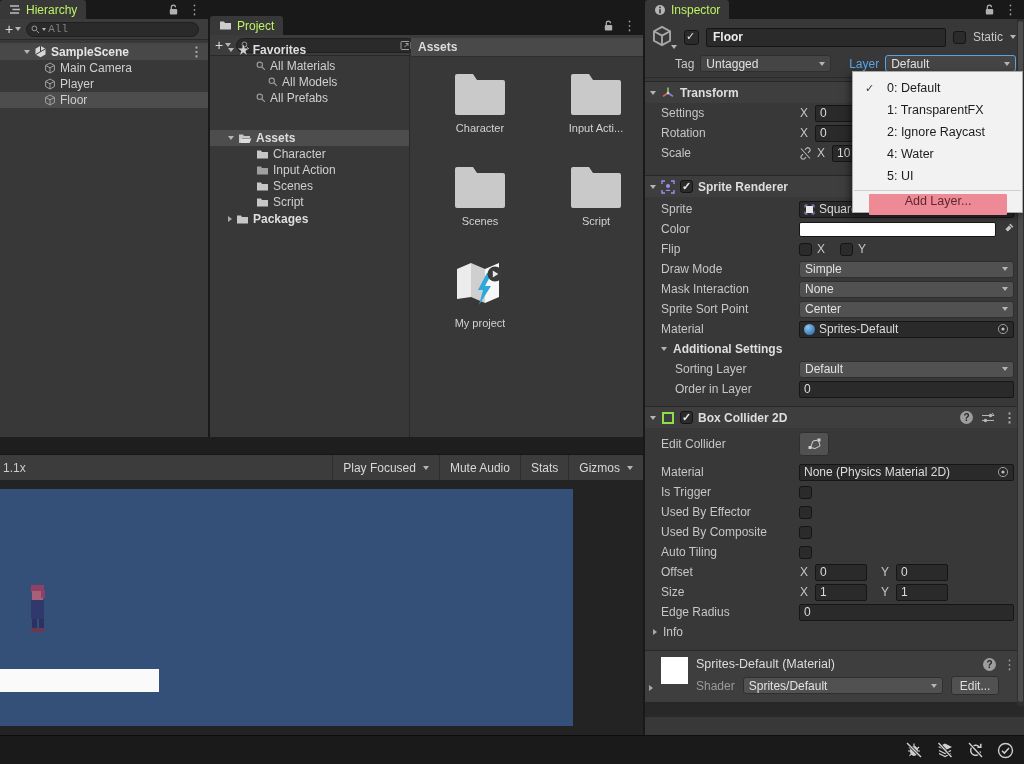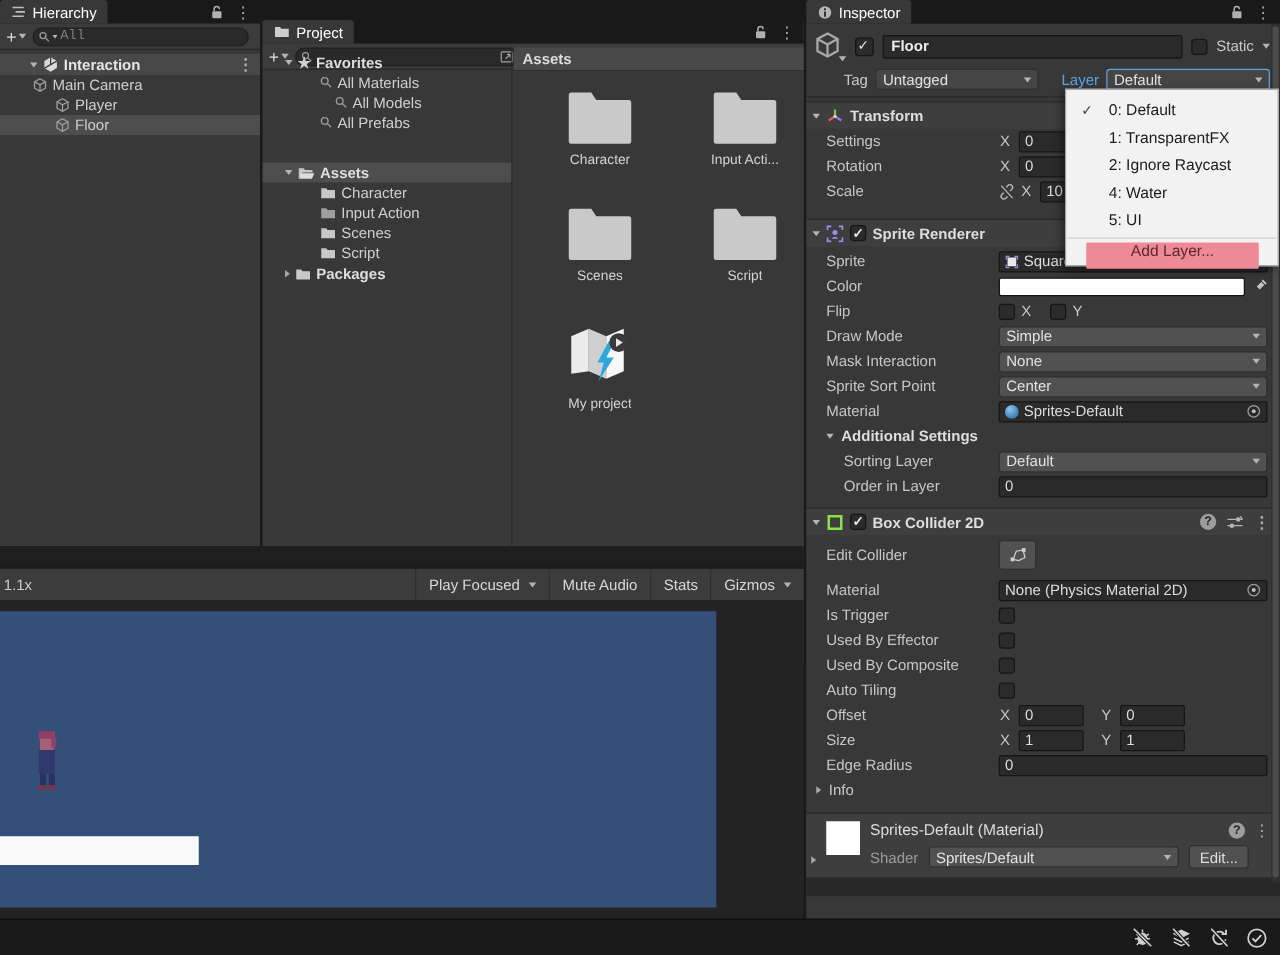--- a/index.html
+++ b/index.html
@@ -2,21 +2,21 @@
 <html><head>
 <meta charset="utf-8">
 <style>
   *{box-sizing:border-box;margin:0;padding:0}
   html,body{width:1024px;height:764px;overflow:hidden}
   body{position:relative;background:#191919;font-family:"Liberation Sans",sans-serif;font-size:12px;color:#c8c8c8;-webkit-font-smoothing:antialiased}
   .abs{position:absolute}
   .panel{position:absolute;background:#383838;overflow:hidden}
   
   .tabbar{height:19px;background:#191919;display:flex;align-items:stretch}
-  .tab{display:flex;align-items:center;gap:5px;padding:0 9px;background:#383838;color:#ffffff;border-radius:3px 3px 0 0;font-size:12px}
+  .tab{display:flex;align-items:center;gap:5px;padding:0 9px;background:#383838;color:#bef264;border-radius:3px 3px 0 0;font-size:12px}
   .tabspace{flex:1}
   .ticons{display:flex;align-items:center;gap:9px;padding-right:7px;color:#ababab}
   .kebab{font-size:13px;color:#ababab;line-height:1}
   
   .toolbar{height:21px;background:#3c3c3c;display:flex;align-items:center;padding:0 5px;gap:5px;border-bottom:1px solid #292929}
   .plusbtn{display:flex;align-items:center;gap:2px;color:#dcdcdc;font-size:14px;line-height:1}
   .tri-d{width:0;height:0;border-left:3.5px solid transparent;border-right:3.5px solid transparent;border-top:4.5px solid #b5b5b5}
   .tri-r{width:0;height:0;border-top:3.5px solid transparent;border-bottom:3.5px solid transparent;border-left:4.5px solid #a8a8a8}
   .search{flex:1;height:15px;background:#2a2a2a;border:1px solid #1f1f1f;border-radius:8px;display:flex;align-items:center;padding:0 4px;gap:2px}
   .search input{flex:1;min-width:0;background:transparent;border:none;outline:none;color:#cfcfcf;font-size:11px;font-family:Liberation Mono, monospace}
@@ -98,24 +98,24 @@
         <path d="M4.5 7L8 3.5M8 3.5H5.6M8 3.5v2.4" stroke="#9e9e9e" fill="none"></path>
       </svg>
   </div>
   <div style="padding-top:3px">
     <div class="trow scene-row" style="padding-left:24px">
       <i class="tri-d"></i>
       <svg width="13" height="13" viewBox="0 0 13 13">
           <path d="M6.5 .8l5 2.9v5.7l-5 2.9-5-2.9V3.7z" fill="#d8d8d8"></path>
           <path d="M6.5 .8v5.9M6.5 6.7l5-2.9M6.5 6.7l-5 2.9" stroke="#383838" fill="none"></path>
         </svg>
-      <span style="flex:1">Interaction</span>
+      <span style="flex:1">SampleScene</span>
       <span class="kebab" style="margin-right:5px">⋮</span>
     </div>
-    <div class="trow" style="padding-left:26px">
+    <div class="trow" style="padding-left:44px">
       <svg width="12" height="12" viewBox="0 0 12 12">
           <path d="M6 1l4.4 2.4v5.2L6 11 1.6 8.6V3.4z" fill="none" stroke="#a2a2a2"></path>
           <path d="M1.6 3.4L6 5.8l4.4-2.4M6 5.8V11" stroke="#a2a2a2" fill="none"></path>
         </svg>
       <span>Main Camera</span>
     </div>
     <div class="trow" style="padding-left:44px">
       <svg width="12" height="12" viewBox="0 0 12 12">
           <path d="M6 1l4.4 2.4v5.2L6 11 1.6 8.6V3.4z" fill="none" stroke="#a2a2a2"></path>
           <path d="M1.6 3.4L6 5.8l4.4-2.4M6 5.8V11" stroke="#a2a2a2" fill="none"></path>

